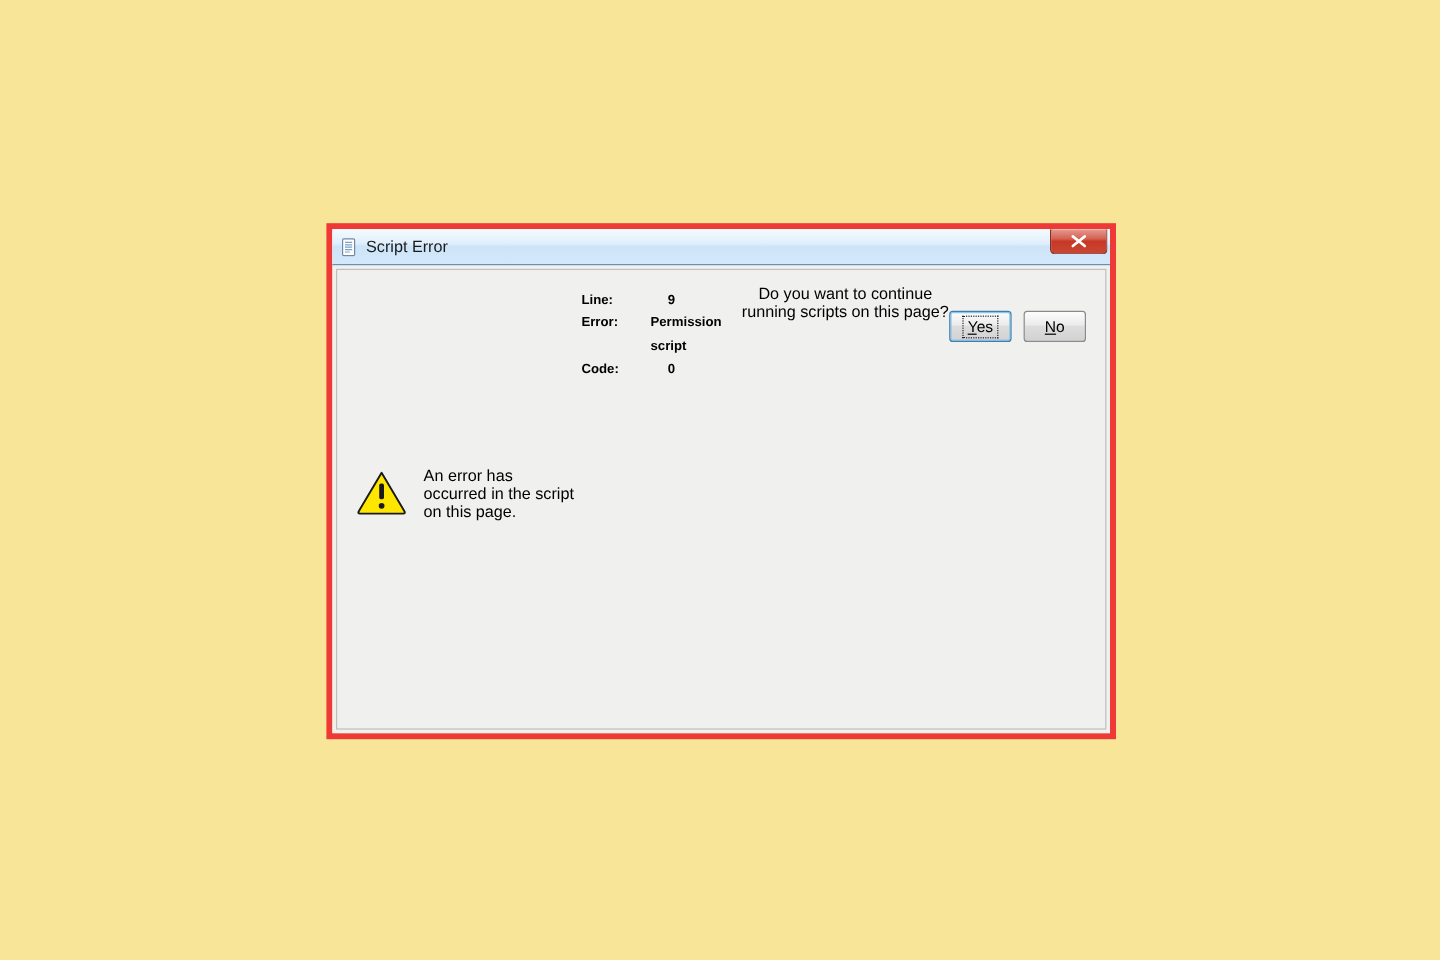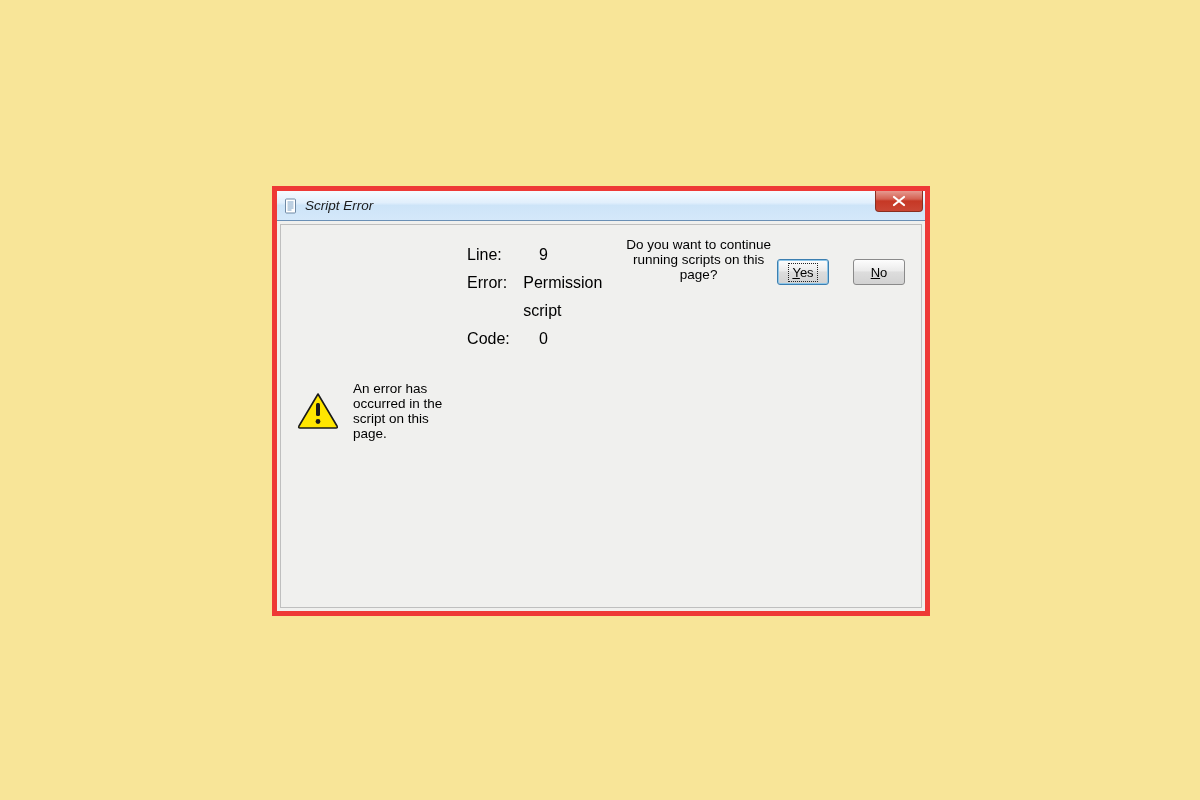--- a/index.html
+++ b/index.html
@@ -38,21 +38,20 @@
       position: relative;
     }
     .titlebar-icon {
       width: 16px;
       height: 16px;
       margin-right: 6px;
     }
     .title-text {
       color: #1a1a1a;
       font-size: 13.5px;
-      font-style: italic;
     }
     .close-btn {
       position: absolute;
       right: 2px;
       top: 0px;
       width: 48px;
       height: 21px;
       background: linear-gradient(to bottom, #e59a90 0%, #d56152 40%, #c63825 50%, #ca4634 100%);
       border: 1px solid #8a2e20;
       border-top: none;
@@ -83,39 +82,40 @@
       width: 42px;
       height: 38px;
     }
     .msg {
       color: #000;
       font-size: 13.5px;
     }
     .details {
       padding: 4px 2px 0 4px;
       color: #000;
-      font-size: 16px;
+      font-size: 11px;
+      font-weight: bold;
     }
     .row {
       display: flex;
       line-height: 1.75;
     }
     .lbl {
       width: 72px;
     }
     .val { }
     .prompt {
       text-align: center;
       font-size: 13.5px;
       color: #000;
     }
     .buttons {
       display: flex;
       justify-content: center;
-      gap: 24px;
+      gap: 10px;
       margin-top: 22px;
     }
     .btn {
       min-width: 52px;
       height: 26px;
       padding: 0 10px;
       background: linear-gradient(to bottom, #fdfdfd 0%, #ebebeb 45%, #dddddd 50%, #d2d2d2 100%);
       border: 1px solid #8a8a8a;
       border-radius: 3px;
       font-family: inherit;

